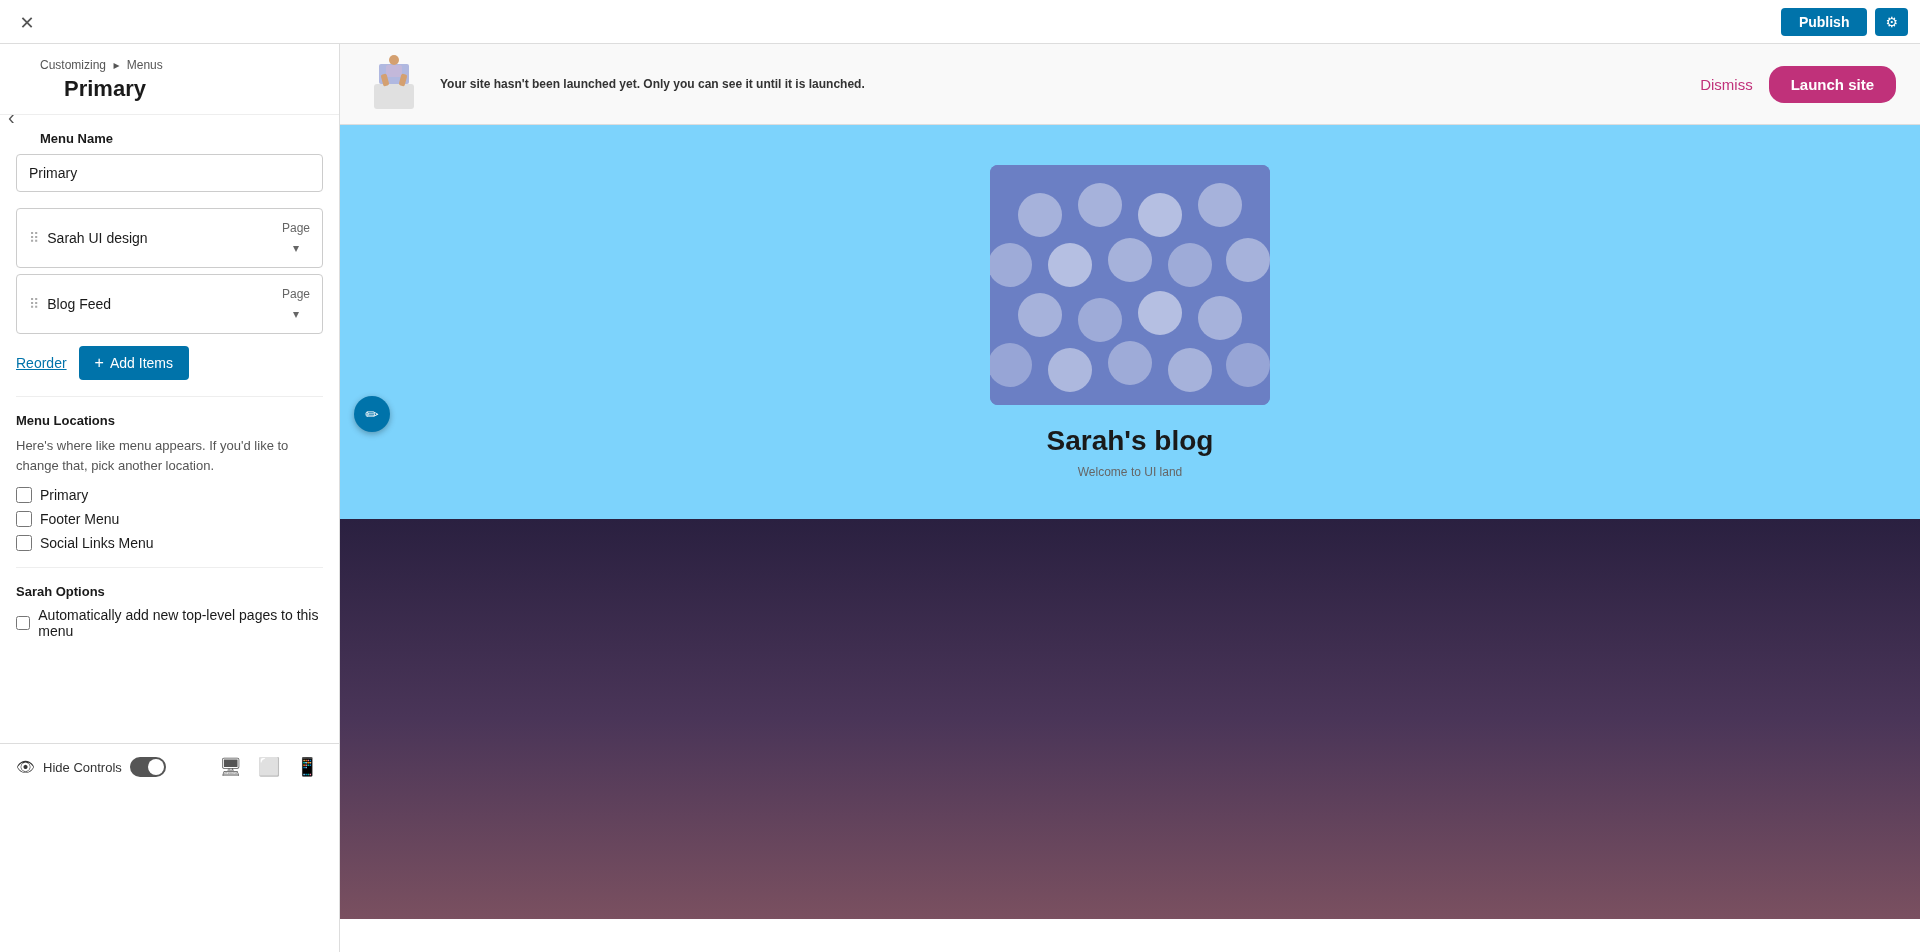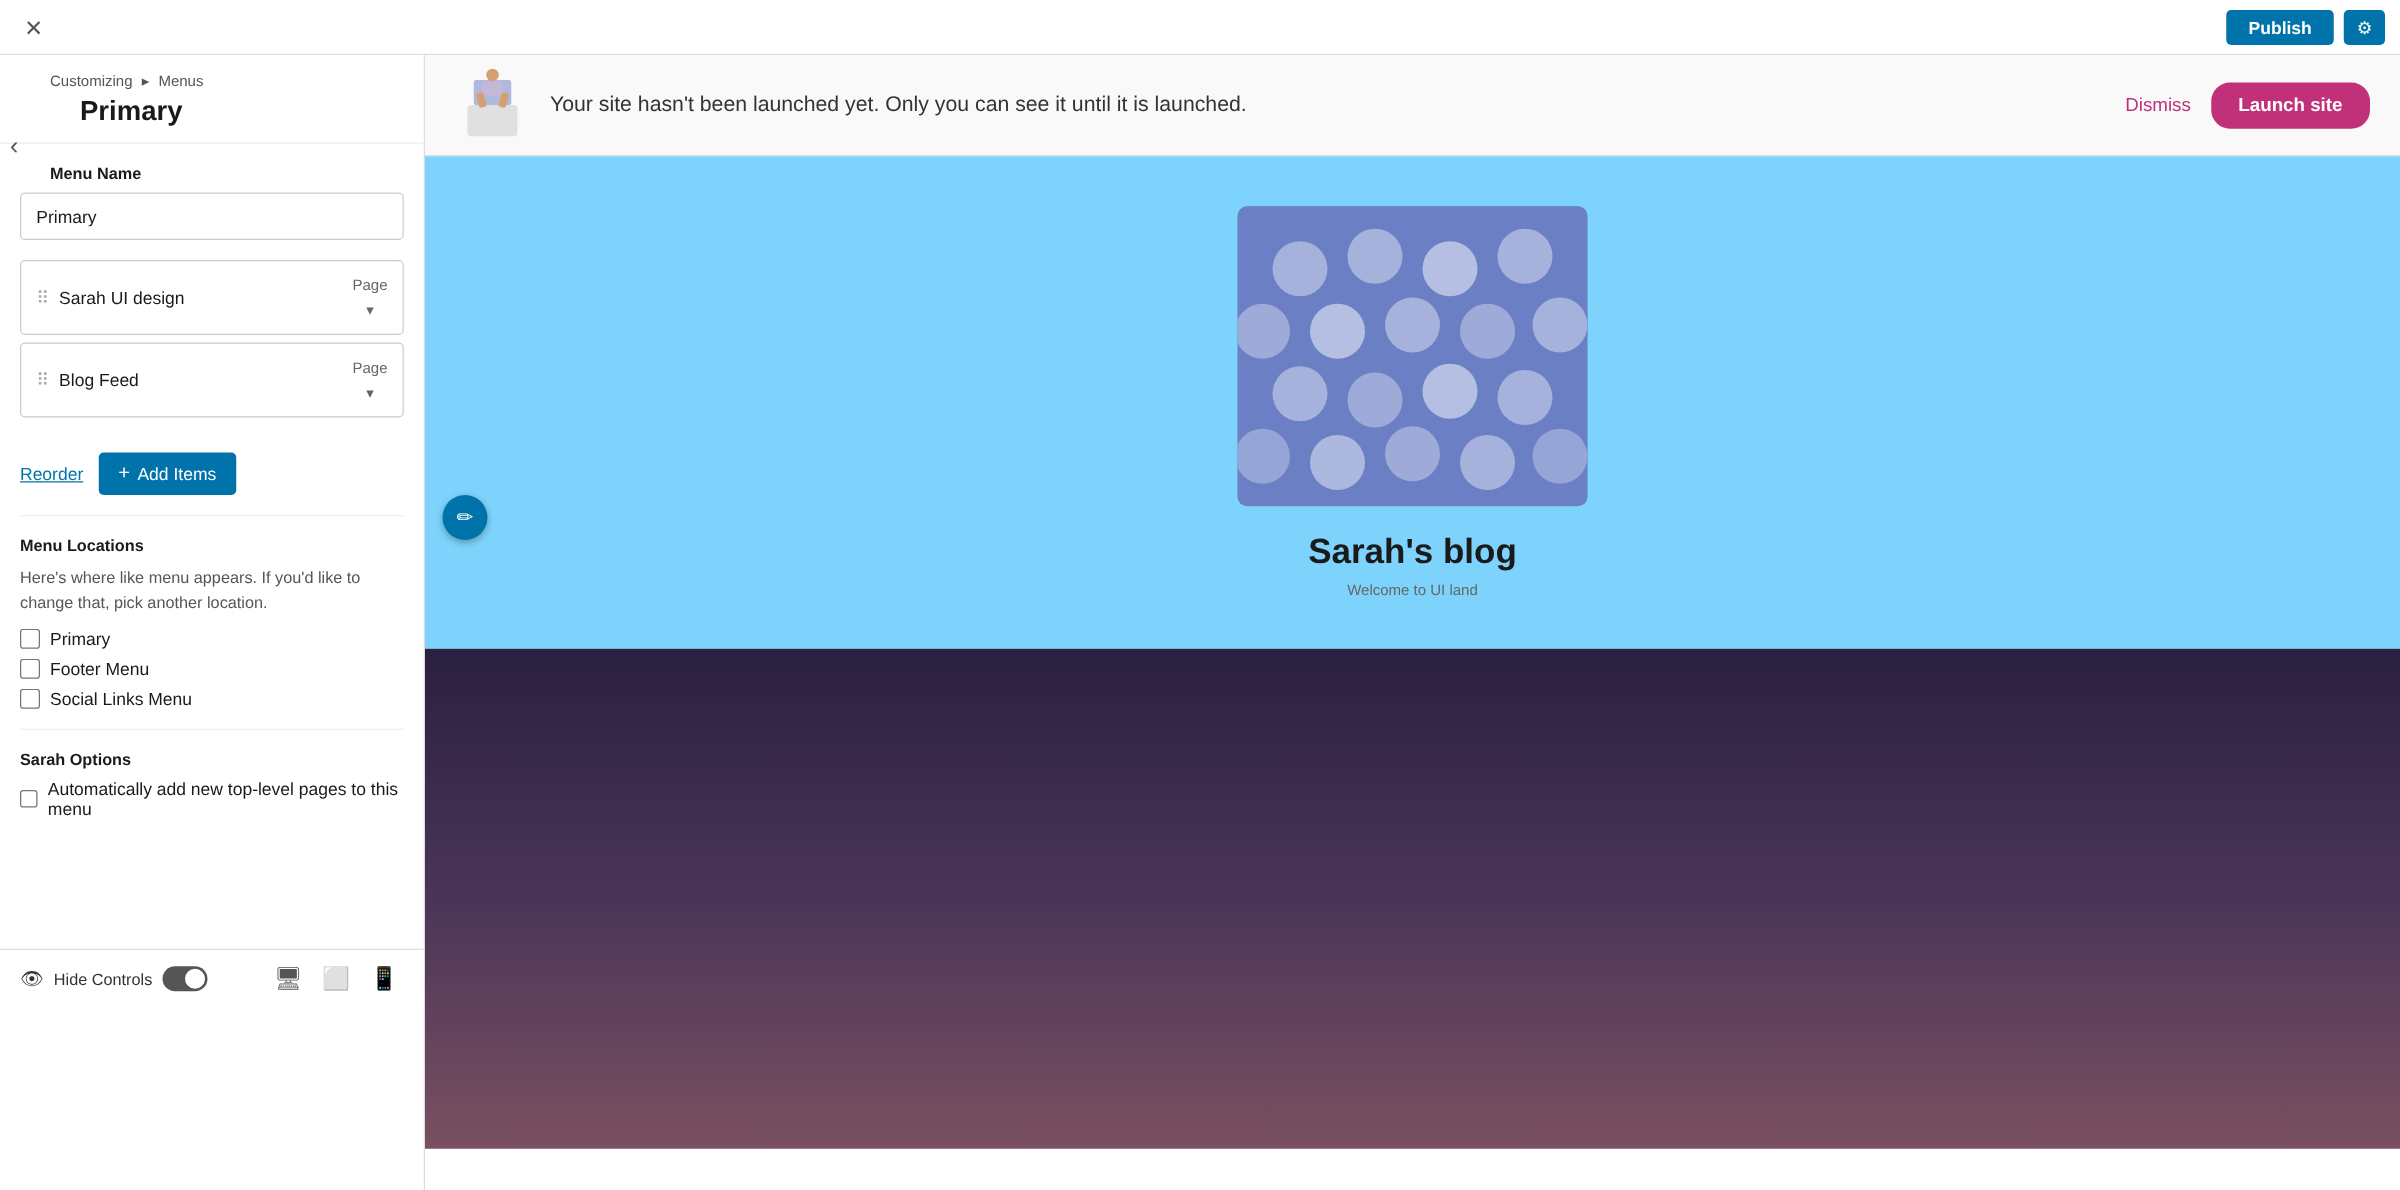--- a/index.html
+++ b/index.html
@@ -100,21 +100,21 @@
       cursor: pointer;
       background: #fff;
     }
     .menu-item-left { display: flex; align-items: center; gap: 8px; }
     .menu-item-name { font-size: 14px; color: #1a1a1a; }
     .menu-item-right { display: flex; align-items: center; gap: 6px; flex-direction: column; }
     .menu-item-type { font-size: 12px; color: #666; }
     .chevron-icon { font-size: 12px; color: #666; }
 
     .menu-actions {
-      display: flex; align-items: center; gap: 12px; margin-top: 28px;
+      display: flex; align-items: center; gap: 12px; margin-top: 12px;
     }
     .reorder-link {
       font-size: 14px; color: #0073aa; text-decoration: underline; cursor: pointer; background: none; border: none;
     }
     .add-items-btn {
       display: flex; align-items: center; gap: 6px;
       padding: 8px 16px;
       background: #0073aa; color: #fff;
       border: none; border-radius: 4px; cursor: pointer;
       font-size: 14px;
@@ -165,21 +165,21 @@
     .launch-banner {
       background: #f9f9f9;
       border-bottom: 1px solid #ddd;
       padding: 10px 24px;
       display: flex; align-items: center; justify-content: space-between;
     }
     .banner-left { display: flex; align-items: center; gap: 16px; }
     .banner-character {
       width: 60px; height: 60px; flex-shrink: 0;
     }
-    .banner-text { font-size: 17px; color: #333; }
+    .banner-text { font-size: 12px; color: #333; font-weight: bold; }
     .banner-right { display: flex; align-items: center; gap: 16px; }
     .dismiss-btn { background: none; border: none; color: #c0317a; font-size: 15px; cursor: pointer; font-weight: 500; }
     .launch-site-btn {
       background: #c0317a; color: #fff; border: none;
       padding: 10px 22px; border-radius: 15px; font-size: 15px; font-weight: 600; cursor: pointer;
     }
 
     
     .blog-preview {
       display: flex; flex-direction: column; align-items: center;

